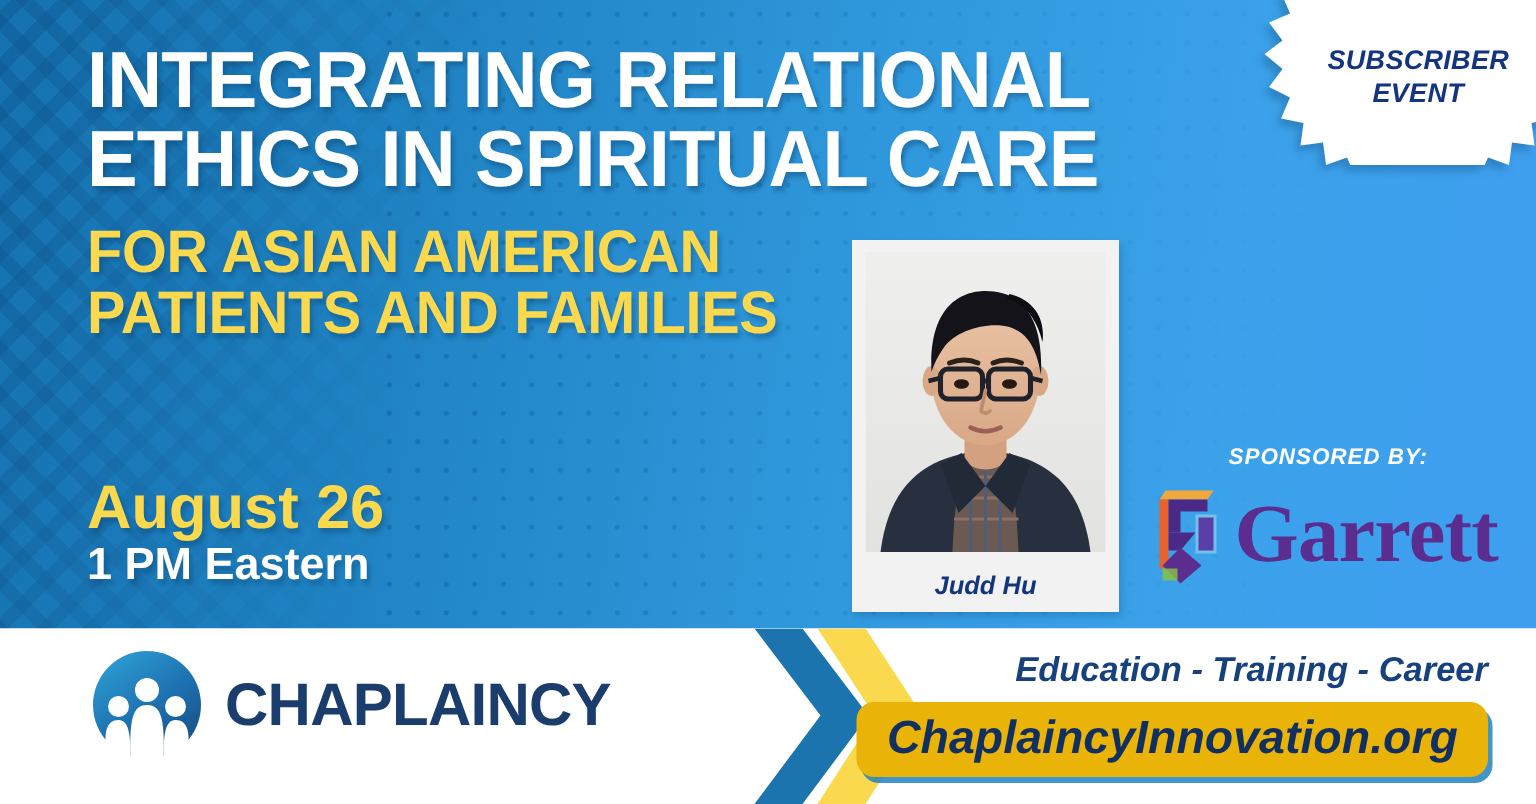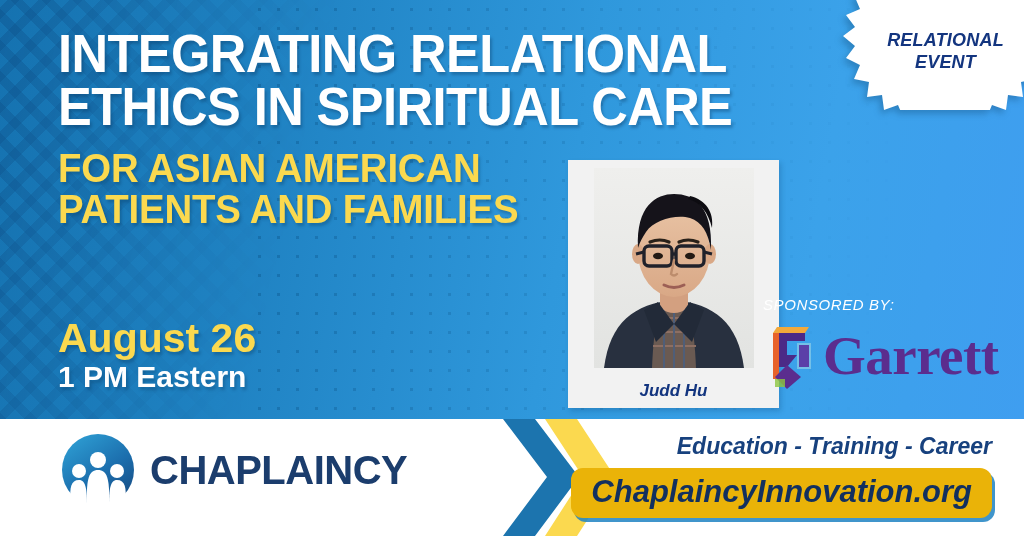--- a/index.html
+++ b/index.html
@@ -147,21 +147,21 @@
     letter-spacing: 0.2px;
     color: #13357F;
     white-space: nowrap;
   }
 
   
   .speaker-card {
     position: absolute;
     left: 568px;
     top: 160px;
-    width: 211px;
+    width: 178px;
     height: 248px;
     background: #F2F2F2;
     box-shadow: 2px 3px 5px rgba(10,55,95,0.22);
     display: flex;
     flex-direction: column;
     align-items: center;
     padding-top: 8px;
     box-sizing: border-box;
   }
   .speaker-photo {
@@ -184,26 +184,26 @@
 
   
   .sponsor {
     position: absolute;
     left: 763px;
     top: 296px;
     width: 245px;
   }
   .sponsor-label {
     font-family: "Liberation Sans Narrow", "Liberation Sans", sans-serif;
-    font-weight: normal;
+    font-weight: bold;
     font-style: italic;
     font-size: 15px;
     letter-spacing: 0.6px;
     color: #ffffff;
-    text-align: left;
+    text-align: center;
     white-space: nowrap;
   }
   .sponsor-logo {
     margin-top: 8px;
     display: flex;
     align-items: center;
     gap: 6px;
   }
   .sponsor-mark { width: 54px; height: 70px; flex: none; }
   .sponsor-mark svg { display: block; width: 100%; height: 100%; }
@@ -320,21 +320,21 @@
     <div class="datetime">
       <div class="date-text">August 26</div>
       <div class="time-text">1 PM Eastern</div>
     </div>
 
     <div class="badge">
       <svg viewBox="0 0 205 168" xmlns="http://www.w3.org/2000/svg">
         <polygon fill="#ffffff" points="102,2 112,14 124,5 131,18 145,11 149,26 164,22 165,37 180,36 178,51 193,53 187,67 201,73 192,85 204,94 192,104 201,116 187,123 193,137 178,140 180,155 165,153 163,168 149,163 143,177 131,169 123,181 112,171 102,182 92,171 81,181 73,169 61,177 55,163 41,168 39,153 24,155 26,140 11,137 17,123 3,116 12,104 0,94 12,85 3,73 17,67 11,53 26,51 24,36 39,37 40,22 55,26 59,11 73,18 80,5 92,14"></polygon>
       </svg>
       <div class="badge-text">
-        <span>RELATIONAL</span>
+        <span>SUBSCRIBER</span>
         <span>EVENT</span>
       </div>
     </div>
 
     <div class="speaker-card">
       <div class="speaker-photo">
         <svg viewBox="0 0 160 200" xmlns="http://www.w3.org/2000/svg">
           <defs>
             <linearGradient id="bgg" x1="0" y1="0" x2="0" y2="1">
               <stop offset="0%" stop-color="#EFEFED"></stop>

